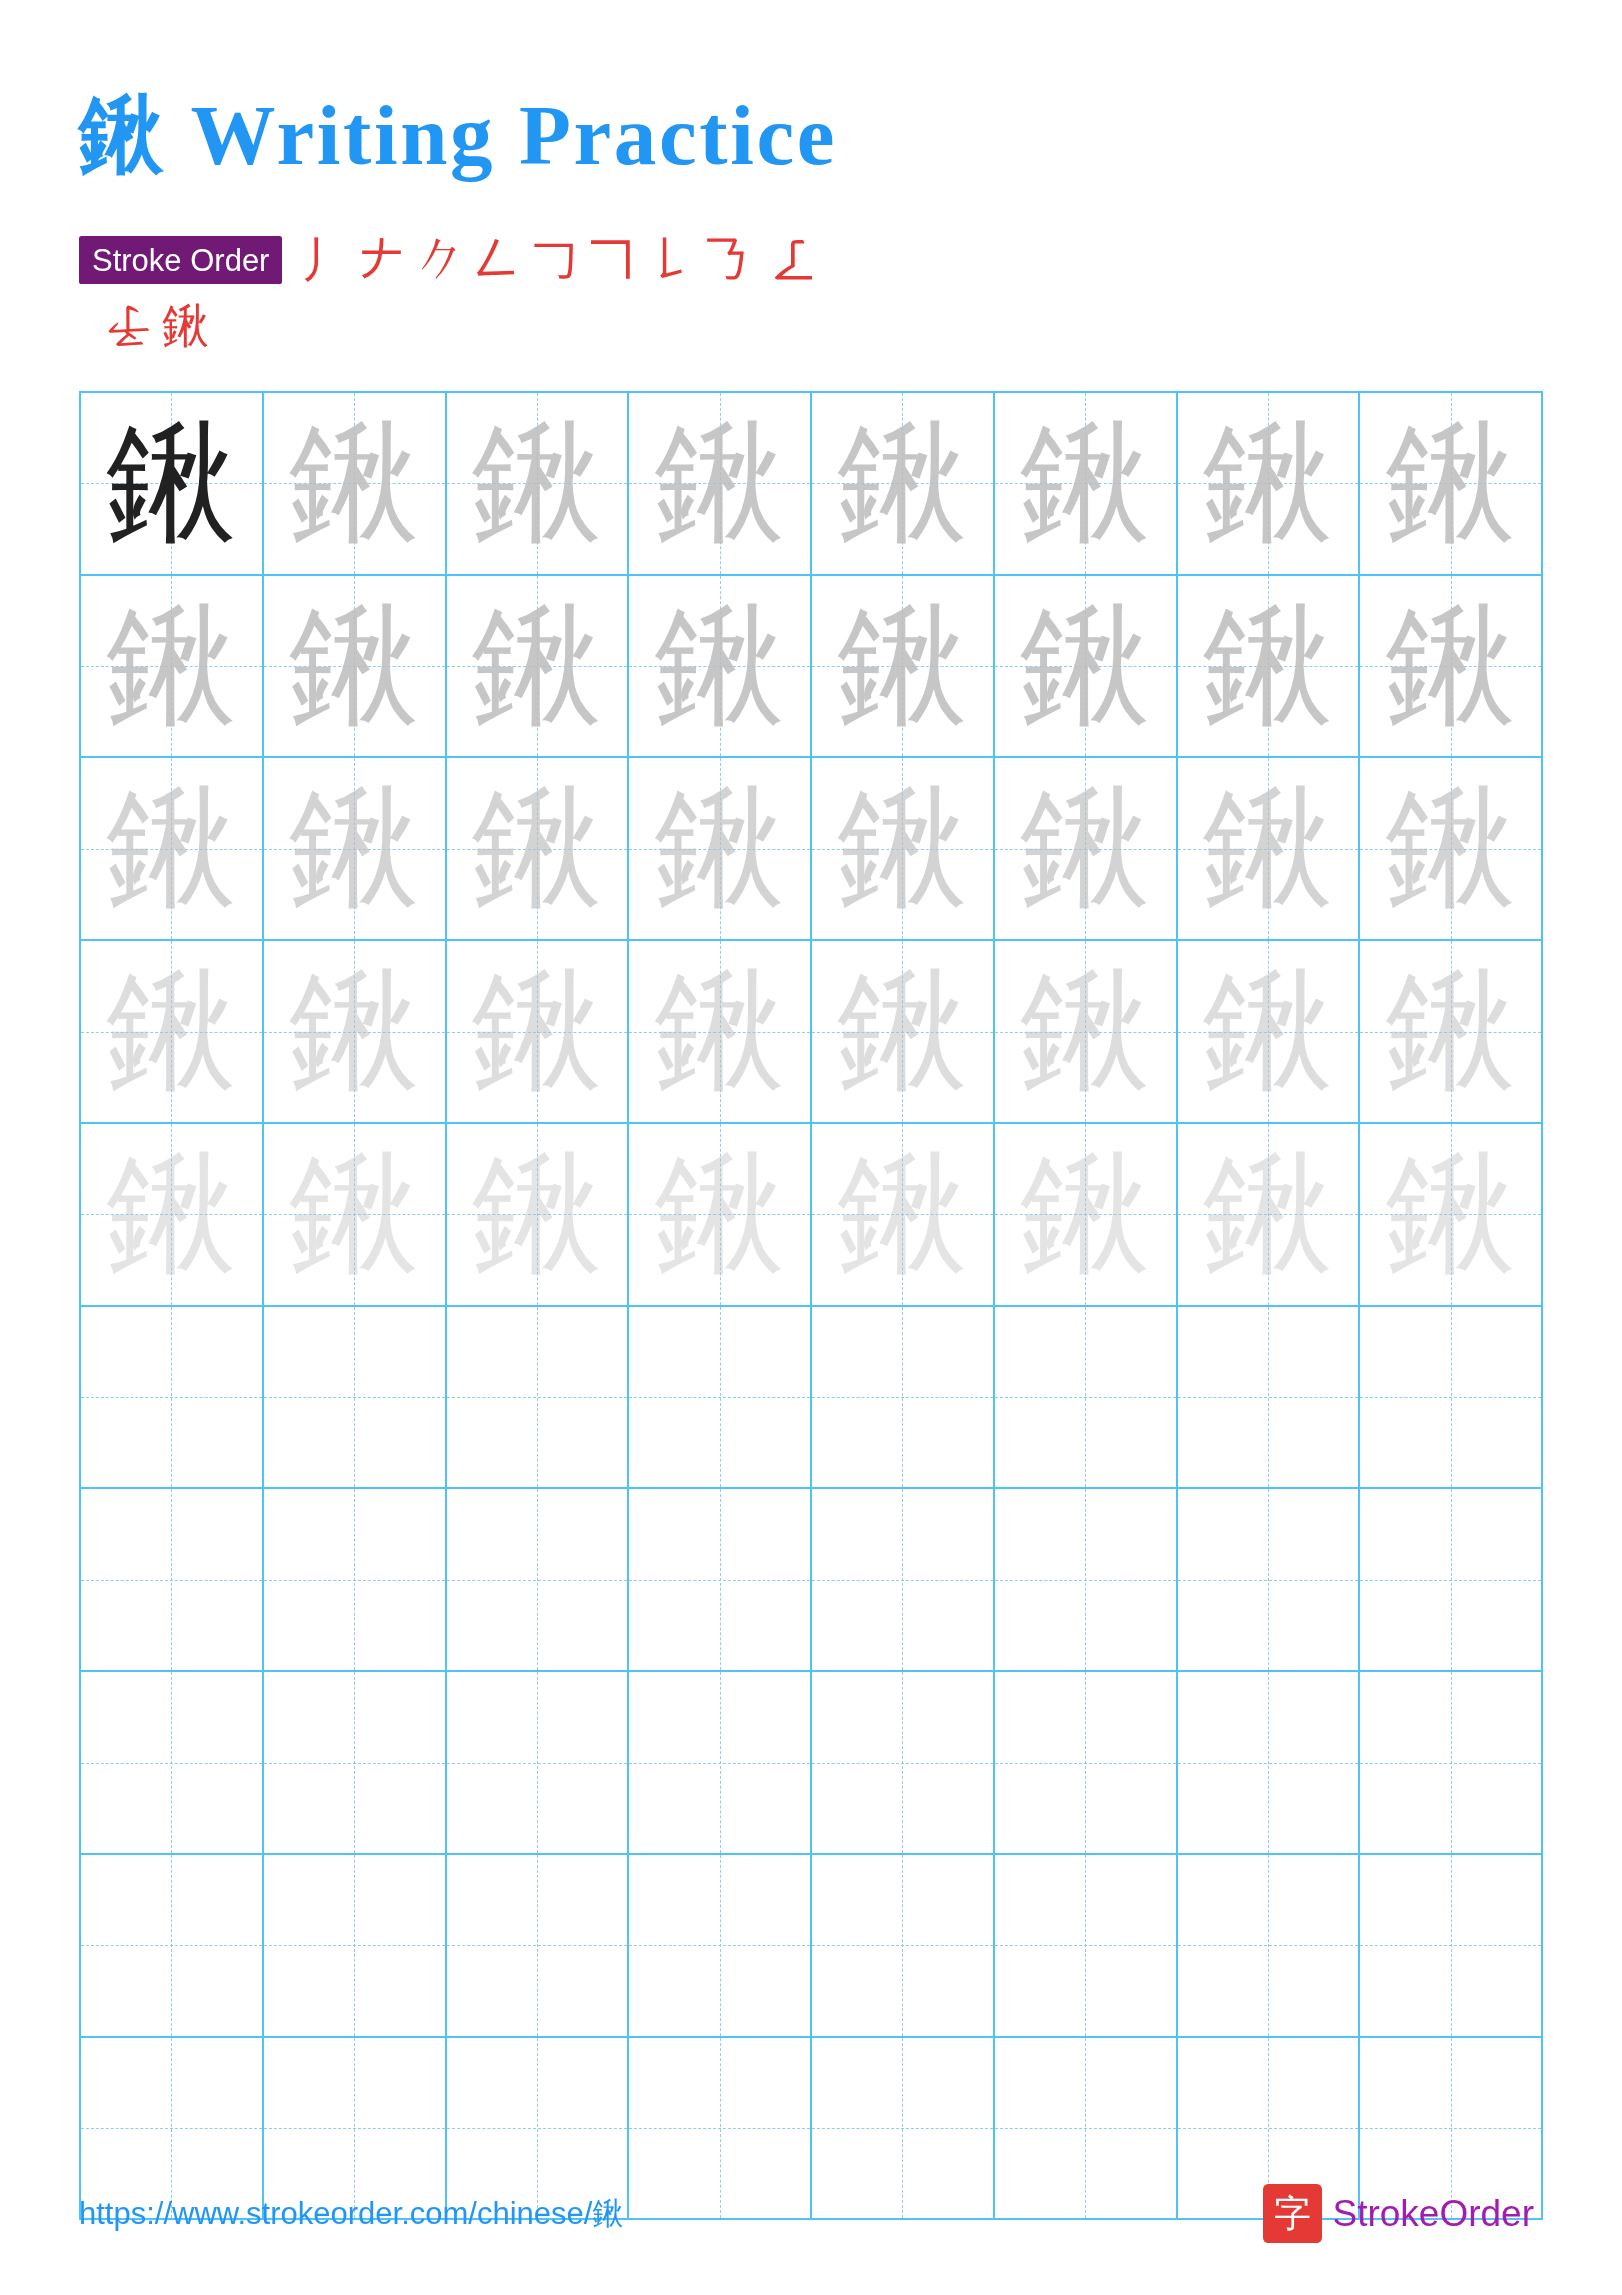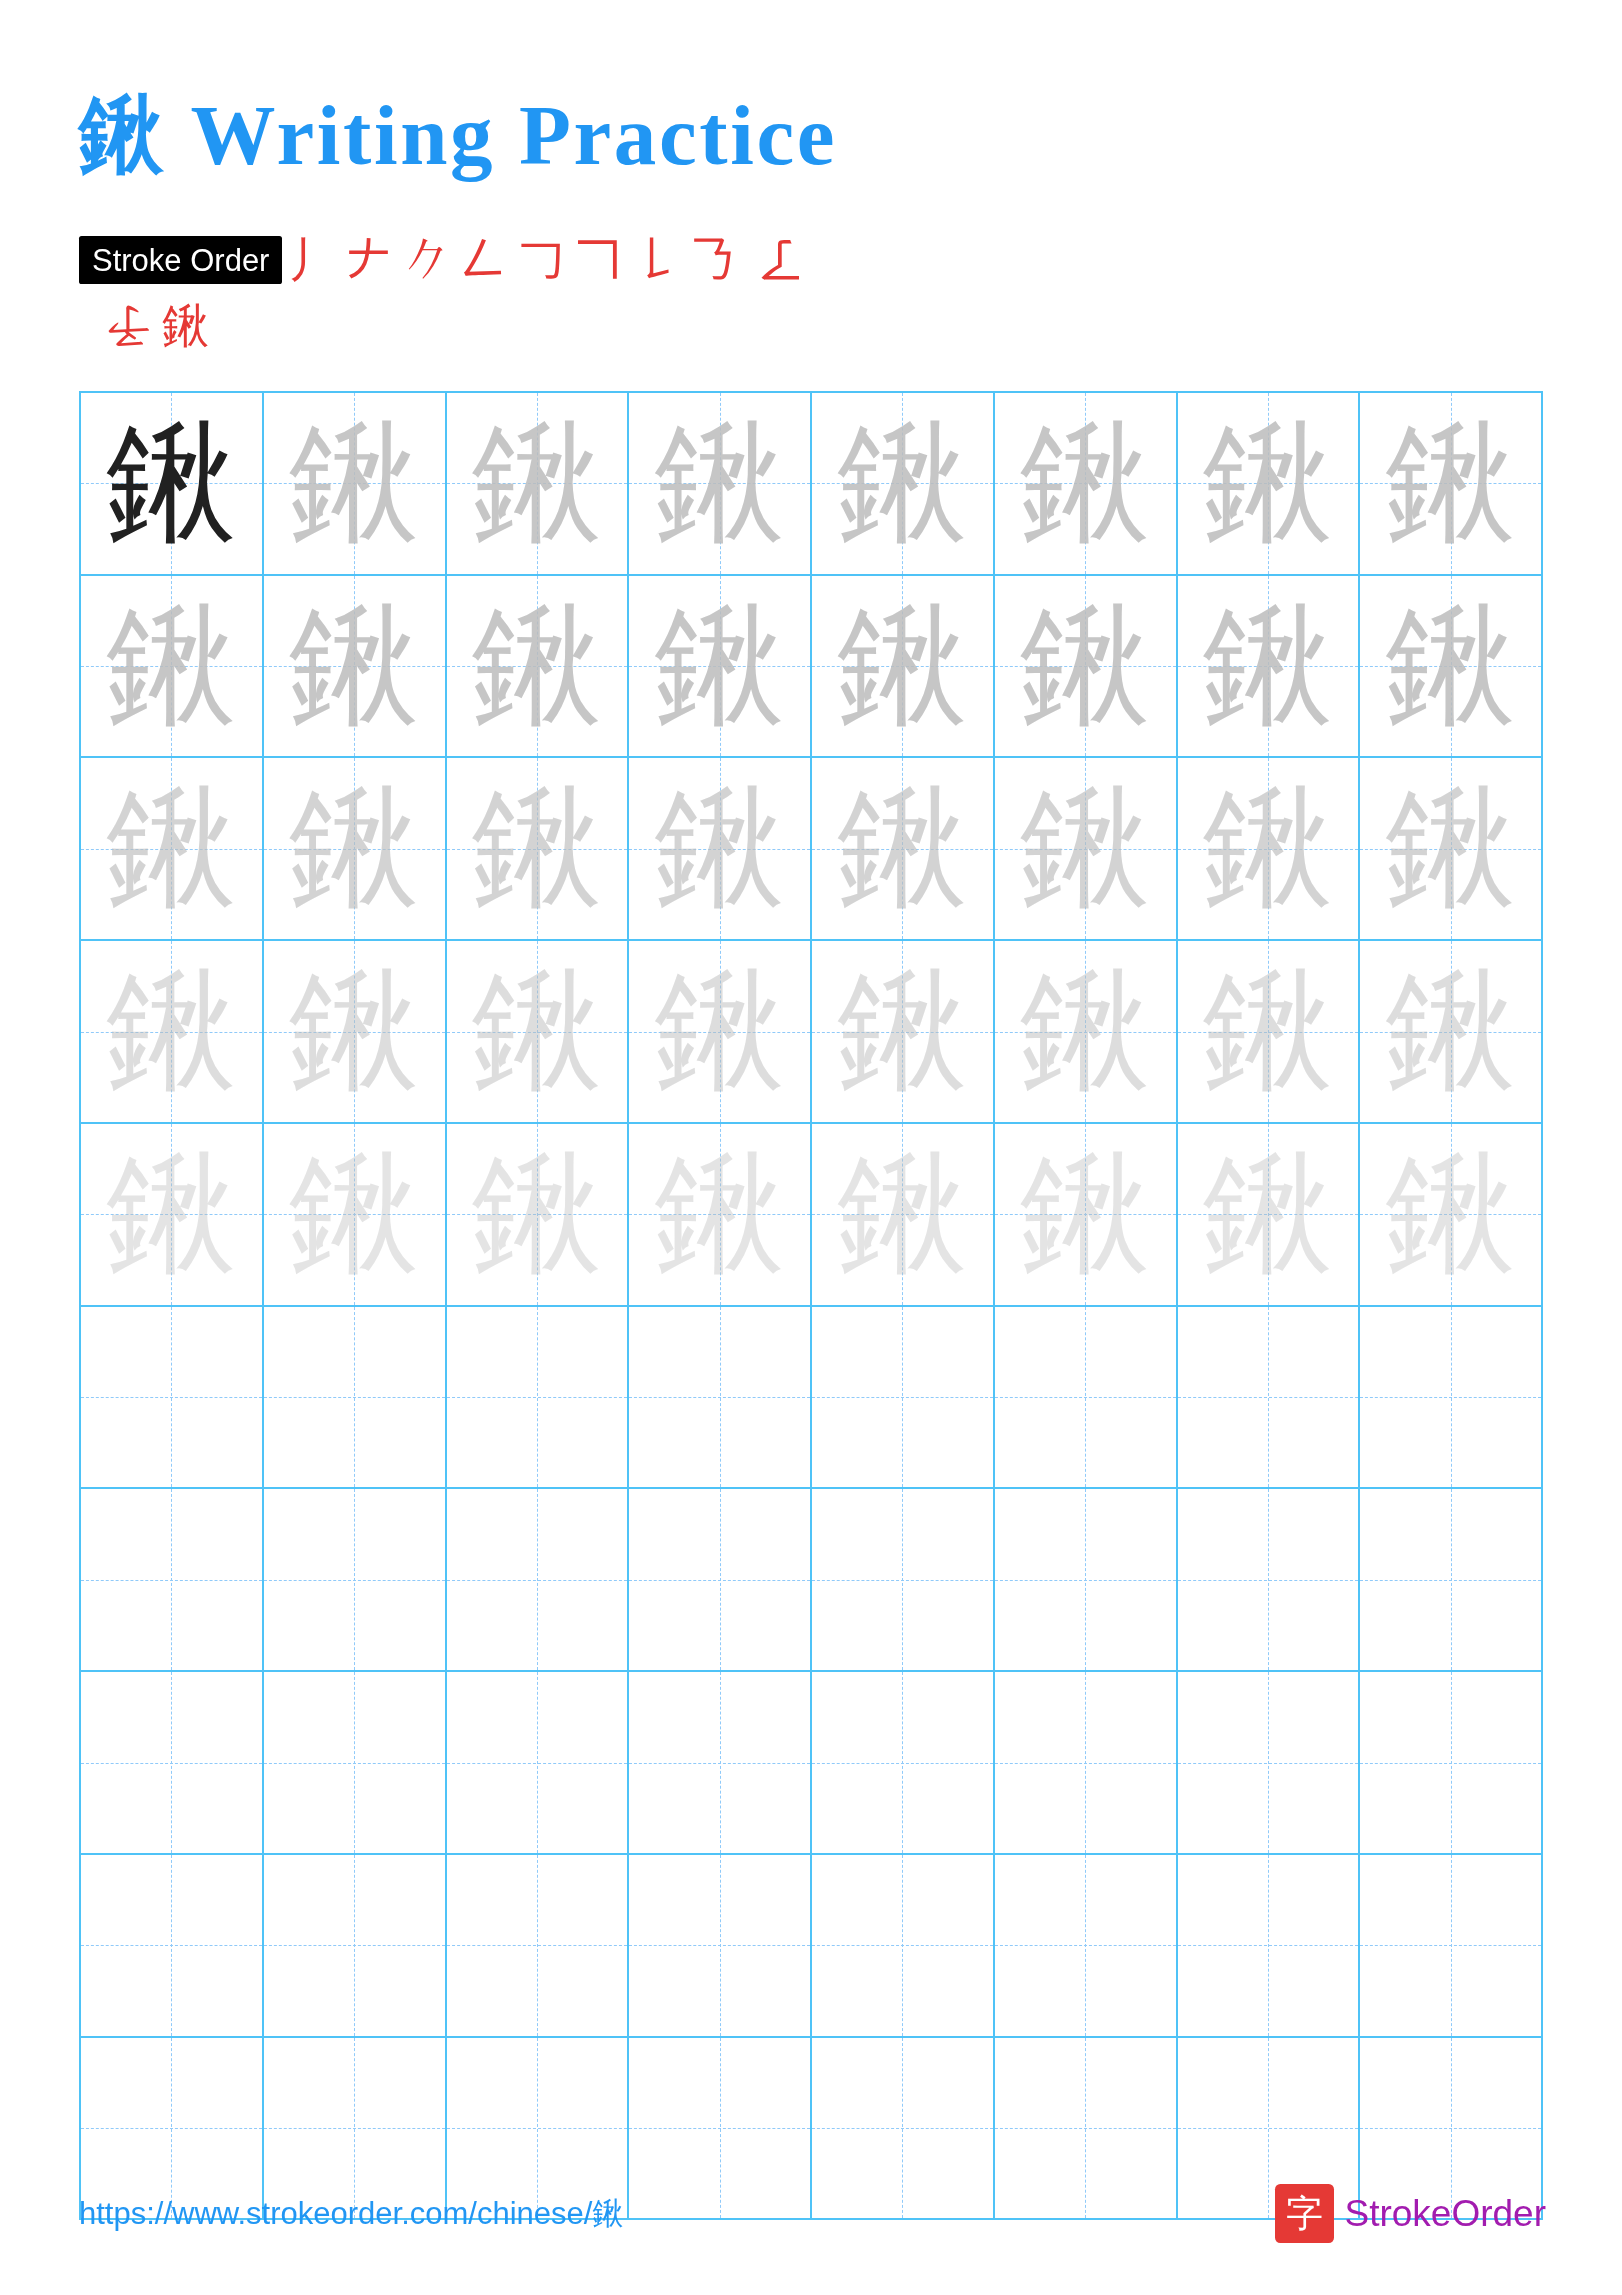--- a/index.html
+++ b/index.html
@@ -39,26 +39,27 @@
     .stroke-order-row {
       display: flex;
       align-items: center;
       flex-wrap: wrap;
       gap: 0;
       font-size: 47px;
       line-height: 1.2;
     }
 
     .stroke-order-badge {
-      background: #000000;
+      background: #701a75;
       color: white;
       font-size: 31px;
       font-family: sans-serif;
       padding: 5.2px 13px;
       border-radius: 2.6px;
+      margin-right: 13px;
       font-weight: normal;
       white-space: nowrap;
     }
 
     .stroke-char {
       color: #e53935;
       margin: 0 5.2px;
       font-size: 47px;
     }
 
@@ -140,21 +141,21 @@
     .char-light4 {
       color: #BDBDBD;
       opacity: 0.40;
     }
 
     
     .footer {
       position: absolute;
       bottom: 52px;
       left: 79px;
-      right: 76px;
+      right: 88px;
       display: flex;
       align-items: center;
       justify-content: space-between;
     }
 
     .footer-url {
       color: #2196F3;
       font-size: 31px;
       font-family: sans-serif;
     }

